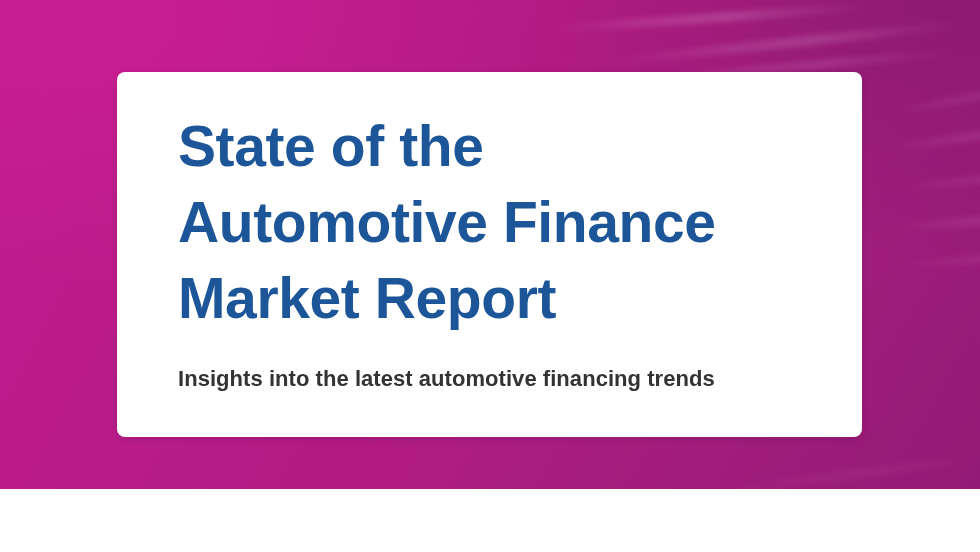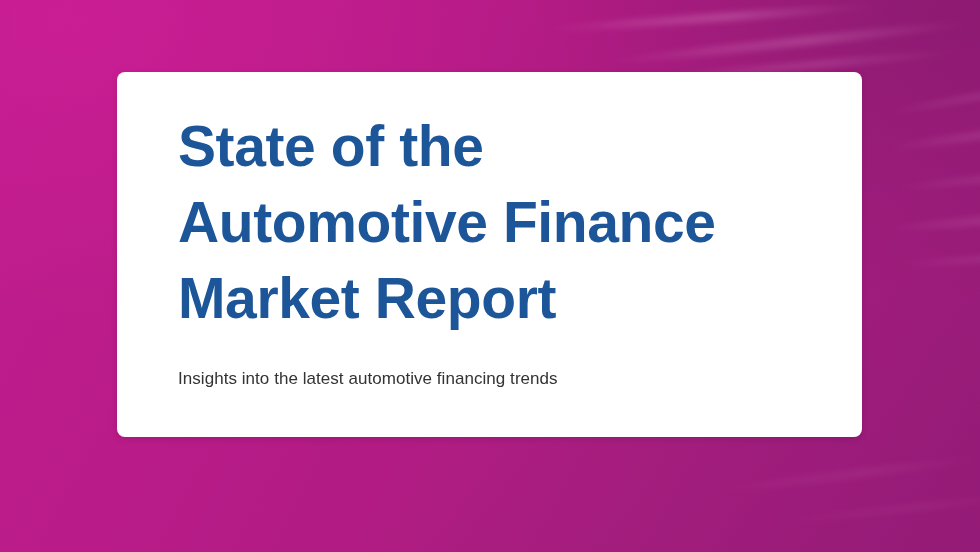--- a/index.html
+++ b/index.html
@@ -4,21 +4,21 @@
 <style>
   html, body {
     margin: 0;
     padding: 0;
     background: #ffffff;
   }
 
   #slide {
     position: relative;
     width: 980px;
-    height: 552px;
+    height: 489px;
     overflow: hidden;
     font-family: "Liberation Sans", sans-serif;
     background: #d946ef;
   }
 
   
   .bg-base {
     position: absolute;
     inset: 0;
     background:
@@ -112,22 +112,22 @@
     font-weight: bold;
     line-height: 76px;
     letter-spacing: -0.4px;
     margin: 0;
     white-space: pre-line;
     text-align: left;
   }
 
   .report-subtitle {
     color: #333333;
-    font-size: 17px;
-    font-weight: normal;
+    font-size: 22px;
+    font-weight: bold;
     line-height: 30px;
     margin: 0;
     padding-top: 28px;
     letter-spacing: 0.05px;
     text-align: left;
   }
 </style>
 </head>
 <body>
 

